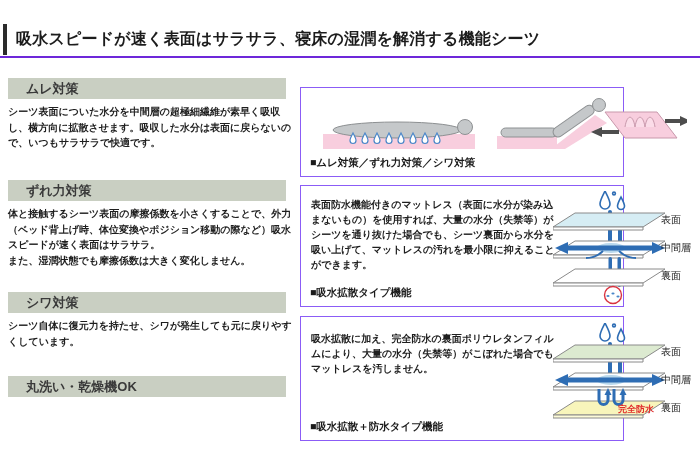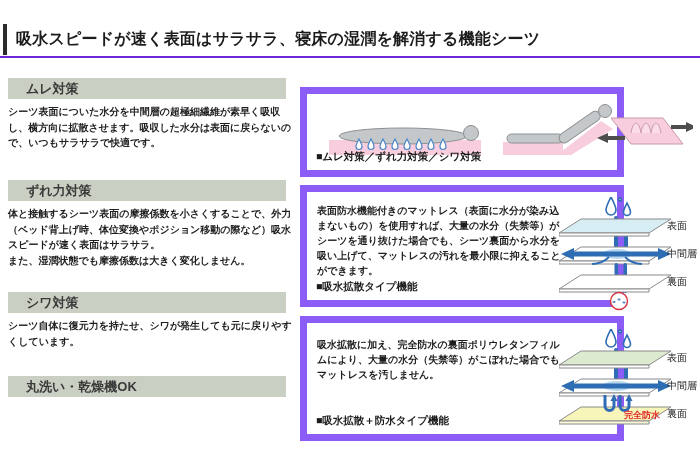--- a/index.html
+++ b/index.html
@@ -14,21 +14,21 @@
               color:#1c1c1c;letter-spacing:.2px;white-space:nowrap;}
 
   
   .section-heading{position:absolute;left:8px;width:278px;height:21px;background:#c9cfc2;
                    font-size:13px;font-weight:bold;color:#3a3a3a;line-height:21px;
                    padding-left:18px;box-sizing:border-box;}
   .section-body{position:absolute;left:8px;width:284px;font-size:10px;font-weight:bold;
                 color:#1e1e1e;line-height:1.55;white-space:pre-line;font-family:Liberation Serif, serif;}
 
   
-  .panel{position:absolute;left:300px;width:324px;border:7px solid #8b5cf6;
+  .panel{position:absolute;left:300px;width:324px;border:1px solid #8b5cf6;
          background:#fff;box-sizing:border-box;}
   .panel-caption{position:absolute;left:9px;bottom:6px;font-size:10.5px;font-weight:bold;
                  color:#1b1b1b;white-space:nowrap;}
   .panel-text{position:absolute;left:10px;top:11px;width:250px;font-size:10px;
               font-weight:bold;color:#1e1e1e;line-height:1.5;}
   .diagram-svg{position:absolute;left:252px;}
   .layer-label{position:absolute;left:360px;font-size:10px;font-weight:normal;color:#1b1b1b;
                white-space:nowrap;}
   .waterproof-label{position:absolute;left:317px;top:86px;font-size:9px;font-weight:bold;
                     color:#e02a2a;white-space:nowrap;}

